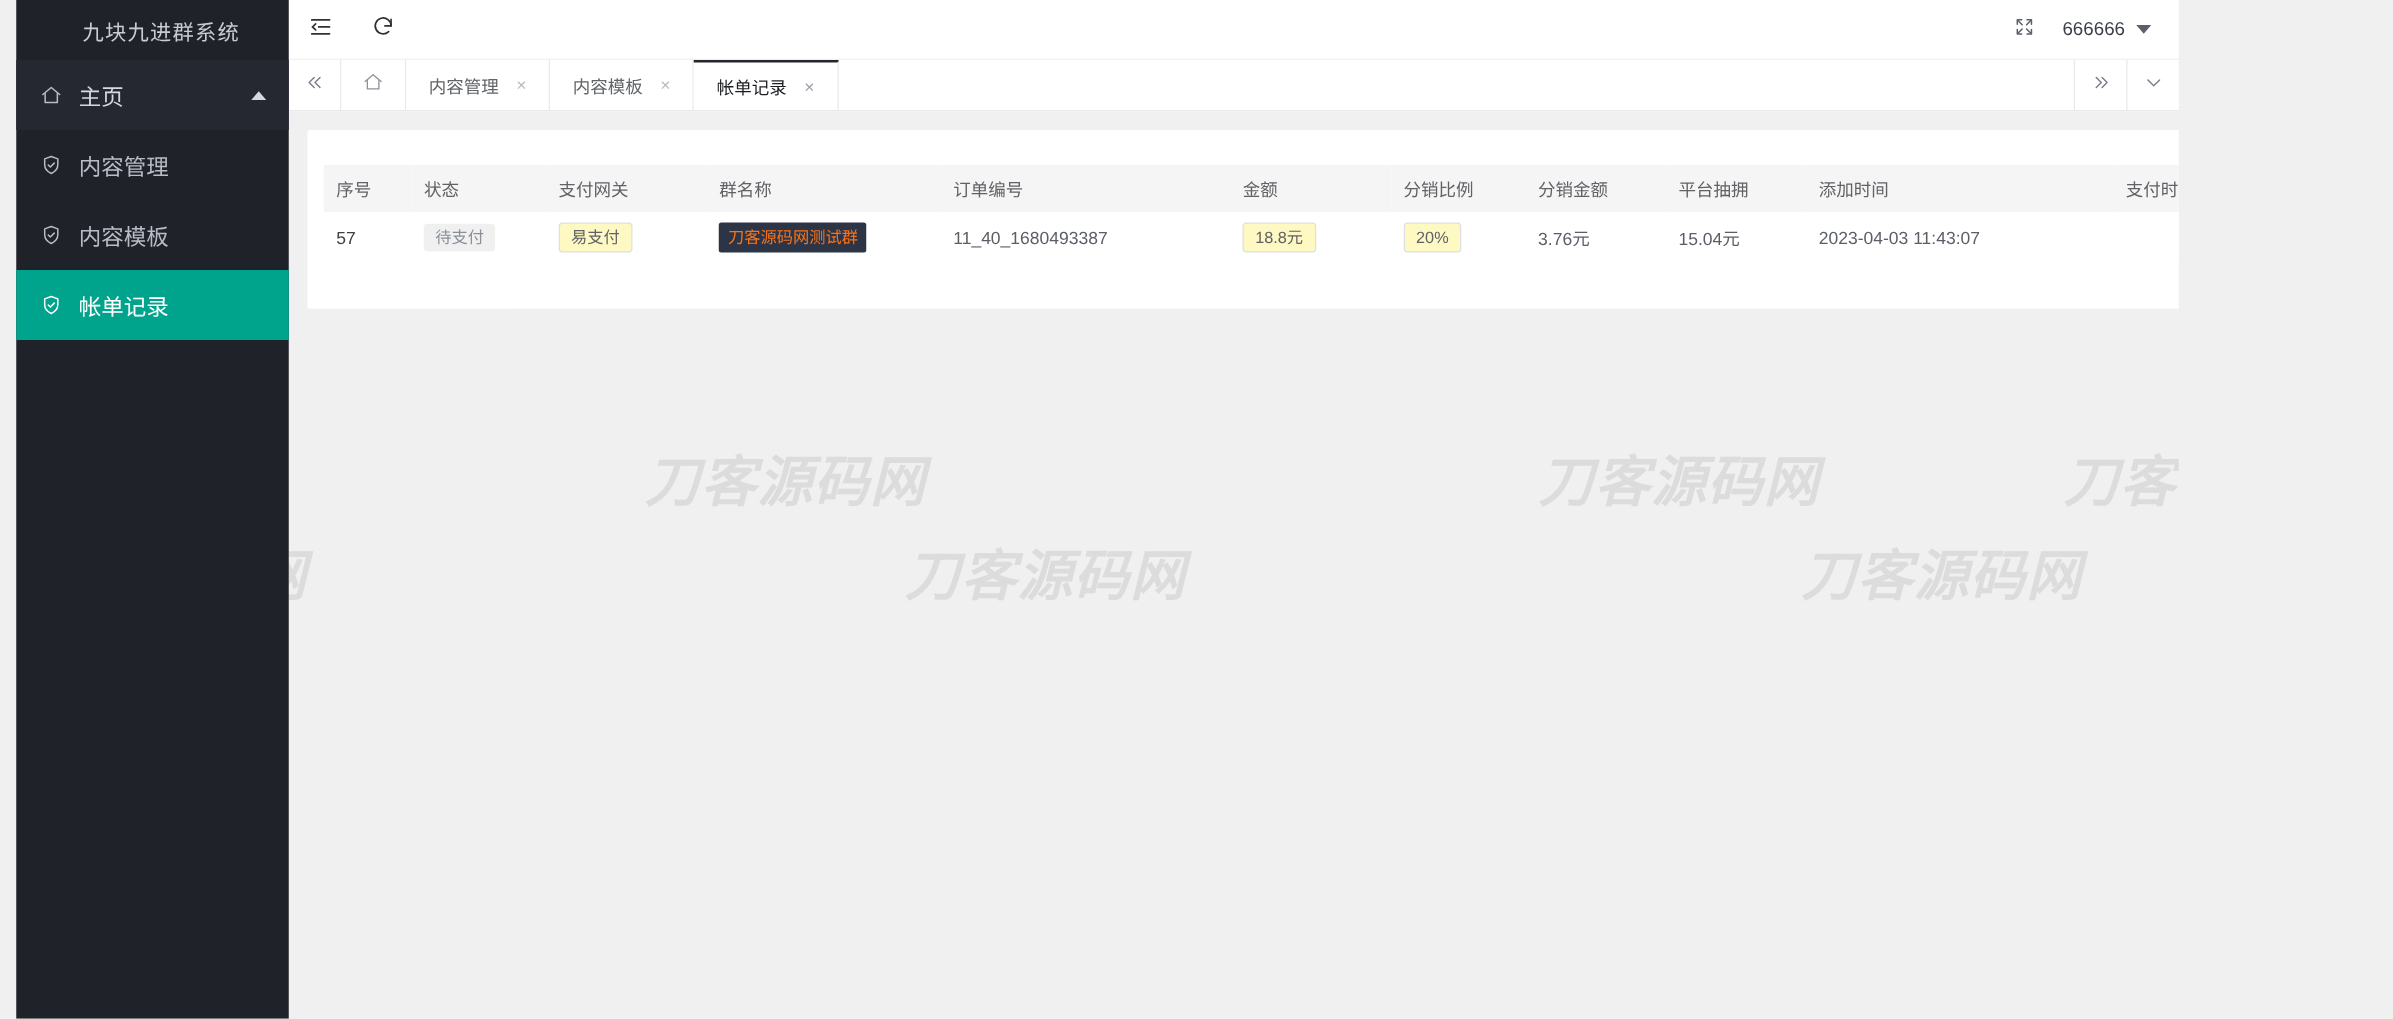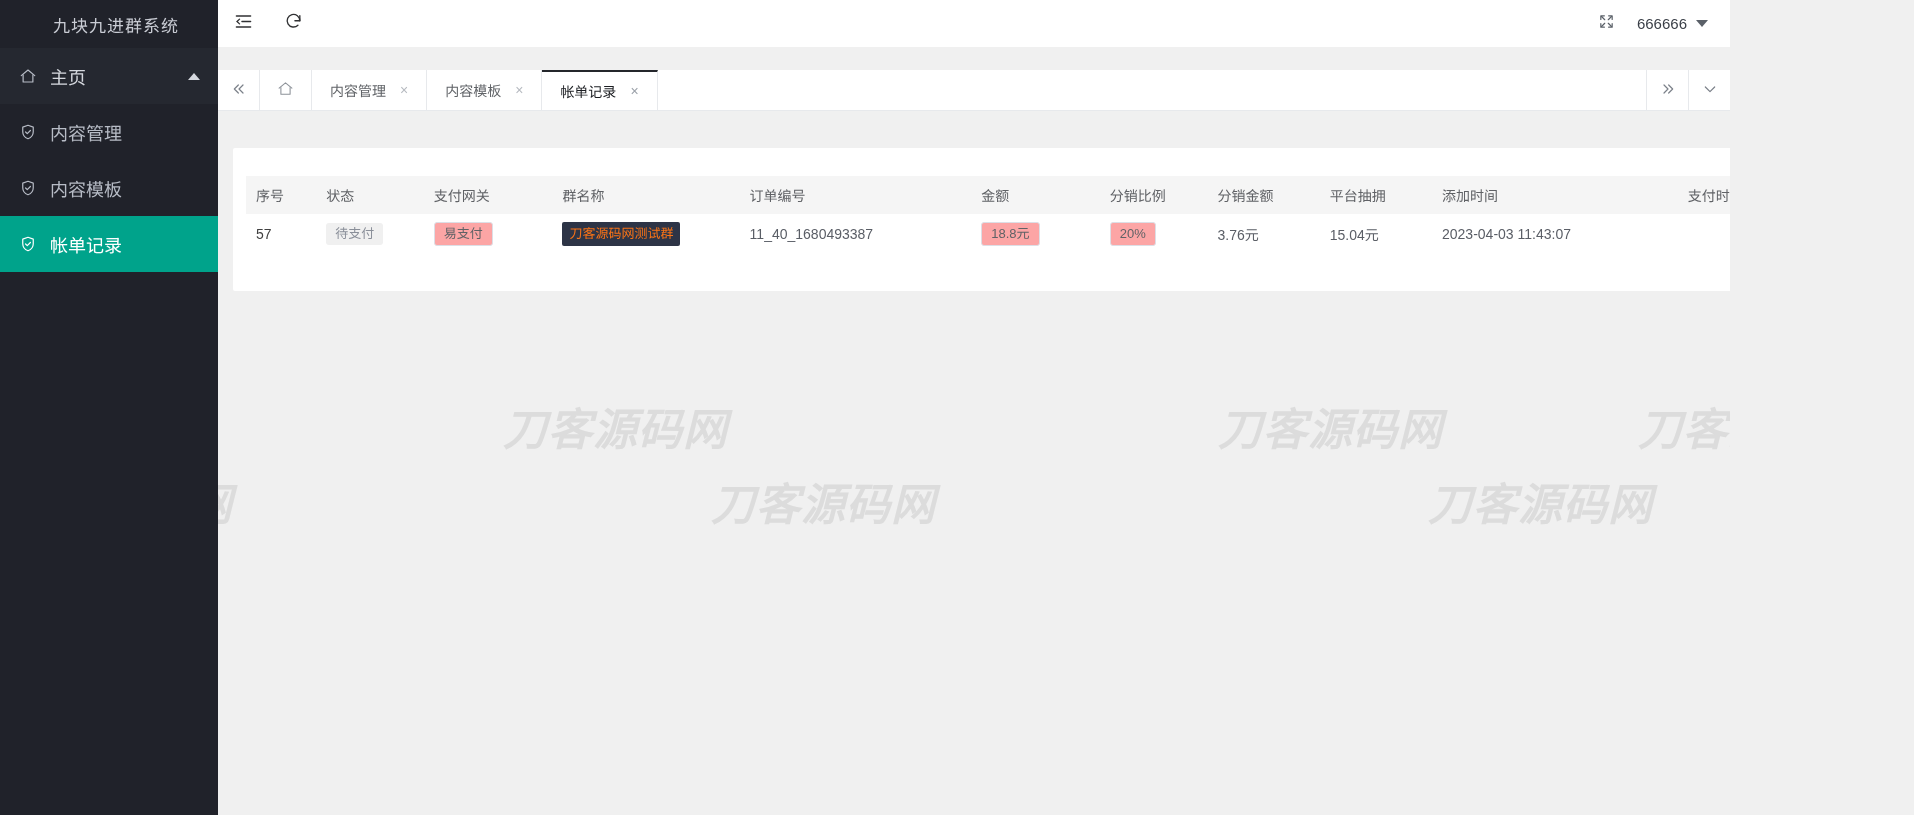--- a/index.html
+++ b/index.html
@@ -3,21 +3,21 @@
 <meta charset="utf-8">
 <title>九块九进群系统 - 帐单记录</title>
 <style>
   * { box-sizing: border-box; margin: 0; padding: 0; }
   html, body {
     width: 1914px; height: 815px;
     font-family: "Liberation Sans", "DejaVu Sans", sans-serif;
     background: #f0f0f0;
     overflow: hidden;
   }
-  .app { position: relative; width: 1730px; height: 815px; display: flex; }
+  .app { position: relative; width: 1730px; height: 815px; display: flex; margin-left: 13px; }
 
   
   .sidebar {
     width: 218px; height: 815px;
     background: #20222a;
     flex: 0 0 218px;
     position: relative;
     z-index: 30;
   }
   .sidebar-logo {
@@ -66,21 +66,20 @@
   }
 
   
   .main {
     flex: 1 1 auto;
     height: 815px;
     display: flex; flex-direction: column;
     background: #f0f0f0;
     position: relative;
     min-width: 0;
-    gap: 22px;
   }
 
   
   .topbar {
     height: 48px;
     background: #ffffff;
     display: flex; align-items: center;
     border-bottom: 1px solid #f0f0f0;
     flex: 0 0 48px;
     position: relative; z-index: 10;
@@ -218,21 +217,21 @@
     white-space: nowrap;
   }
   .tag {
     display: inline-block;
     padding: 2px 9px;
     border-radius: 3px;
     font-size: 13px;
     line-height: 18px;
   }
   .tag-grey { background: #f0f0f0; color: #8a8f99; }
-  .tag-outline { background: #fca5a5; border: 1px solid #dcdfe6; color: #606266; text-align: center; }
+  .tag-outline { background: #fef9c3; border: 1px solid #dcdfe6; color: #606266; text-align: center; }
   .tag-dark { background: #2d3446; color: #f97316; padding: 3px 7px; border-radius: 2px; }
   .plain-num { color: #404040; }
 </style>
 </head>
 <body>
 
 <div class="app">
 
   <aside class="sidebar">
     <div class="sidebar-logo">九块九进群系统</div>

